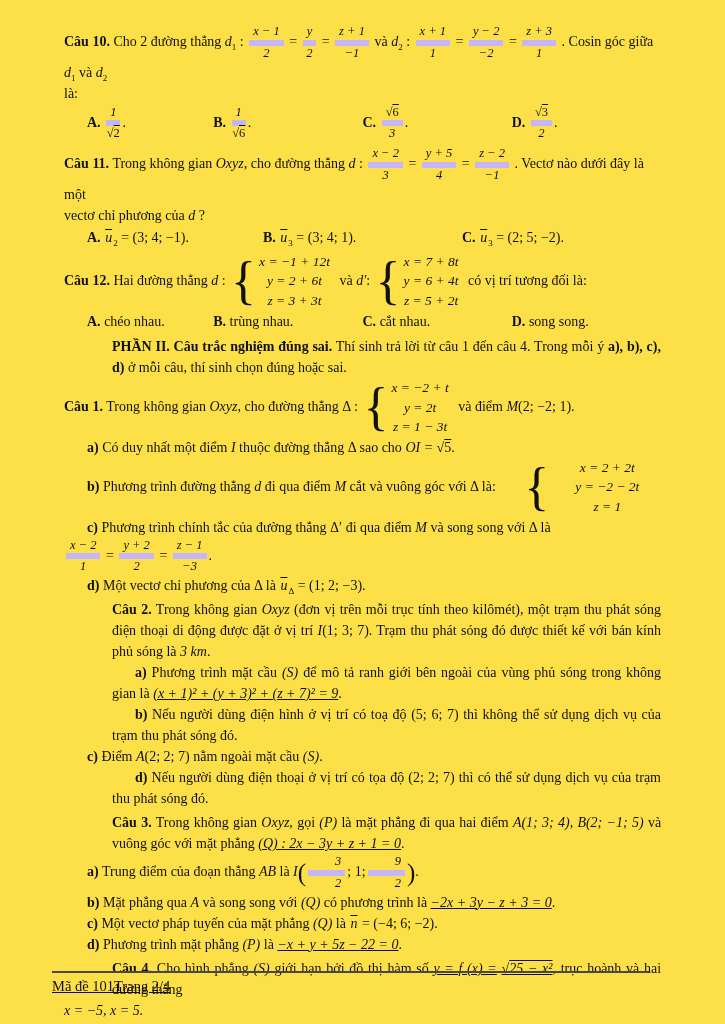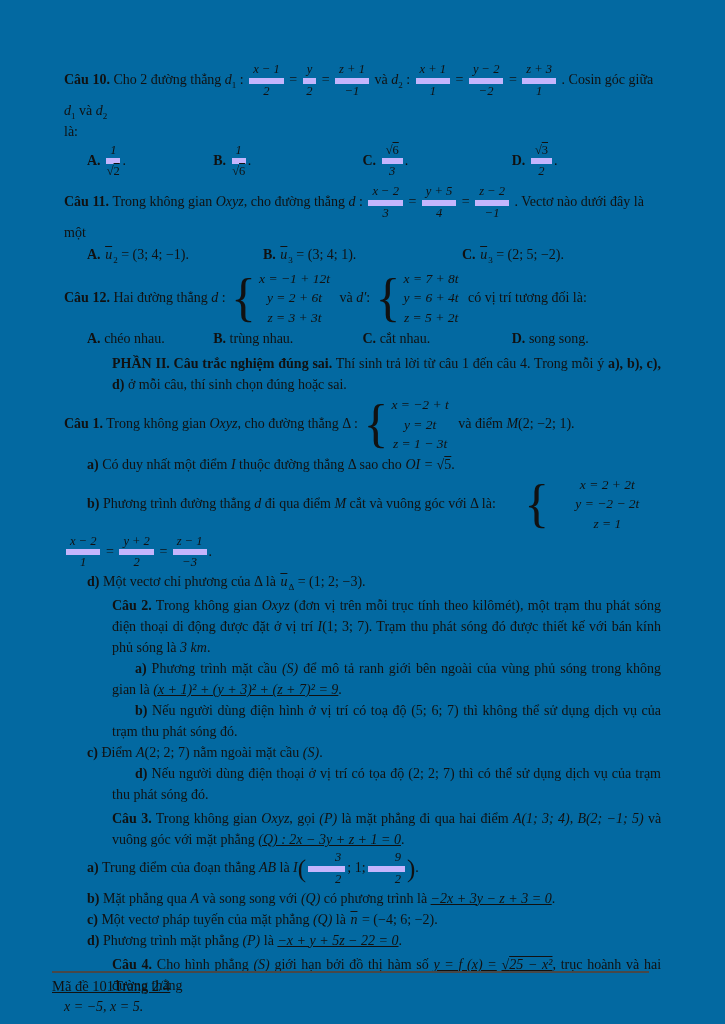--- a/index.html
+++ b/index.html
@@ -1,20 +1,20 @@
 <!DOCTYPE html>
 <html><head>
 <meta charset="utf-8">
 <style>
   * { box-sizing: border-box; }
   html,body { margin:0; padding:0; background:#ffffff; }
   .page {
-    width:725px; height:1024px; background:#0369a1; color:#111;
+    width:725px; height:1024px; background:#fde047; color:#111;
     font-family:"Liberation Serif", serif; font-size:14px; line-height:1.5;
-    padding:62px 64px 0 64px; position:relative; overflow:hidden;
+    padding:24px 64px 0 64px; position:relative; overflow:hidden;
   }
   .line { margin:0; }
   .j { text-align:justify;margin-left:48px; }
   .ind { text-indent:23px; }
   .qblock { margin-bottom:3px; }
   b, .b { font-weight:bold; }
   i { font-style:italic; }
   sub { font-size:9px; line-height:0; }
   .math { font-style:italic; }
   
@@ -103,20 +103,25 @@
       <span>Trong không gian</span>
       <i>Oxyz</i><span>, cho đường thẳng</span>
       <i>d</i>
       <span>:</span>
       <span class="frac"><span class="top">x − 2</span><span class="bot">3</span></span>
       <span>=</span>
       <span class="frac"><span class="top">y + 5</span><span class="bot">4</span></span>
       <span>=</span>
       <span class="frac"><span class="top">z − 2</span><span class="bot">−1</span></span>
       <span>. Vectơ nào dưới đây là một</span>
+    </div>
+    <div class="line">
+      <span>vectơ chỉ phương của</span>
+      <i>d</i>
+      <span>?</span>
     </div>
     <div class="optrow">
       <span class="opt"><b>A.</b> <span class="vec">u</span><sub>2</sub> <span>= (3; 4; −1).</span></span>
       <span class="opt"><b>B.</b> <span class="vec">u</span><sub>3</sub> <span>= (3; 4; 1).</span></span>
       <span class="opt"><b>C.</b> <span class="vec">u</span><sub>3</sub> <span>= (2; 5; −2).</span></span>
     </div>
   </div>
 
   <div class="qblock">
     <div class="line">
@@ -190,20 +195,28 @@
       <i>M</i>
       <span>cắt và vuông góc với Δ là:</span>
       <span class="sys">
           <span class="rows">
         <span class="row">x = 2 + 2t</span>
         <span class="row">y = −2 − 2t</span>
         <span class="row">z = 1</span>
       </span>
         </span>
     </div>
+    <p class="line ind">
+      <b>c)</b>
+      <span>Phương trình chính tắc của đường thẳng</span>
+      <span>Δ′</span>
+      <span>đi qua điểm</span>
+      <i>M</i>
+      <span>và song song với Δ là</span>
+    </p>
     <div class="line">
       <span class="frac"><span class="top">x − 2</span><span class="bot">1</span></span>
       <span>=</span>
       <span class="frac"><span class="top">y + 2</span><span class="bot">2</span></span>
       <span>=</span>
       <span class="frac"><span class="top">z − 1</span><span class="bot">−3</span></span><span>.</span>
     </div>
     <p class="line ind">
       <b>d)</b>
       <span>Một vectơ chỉ phương của Δ là</span>

